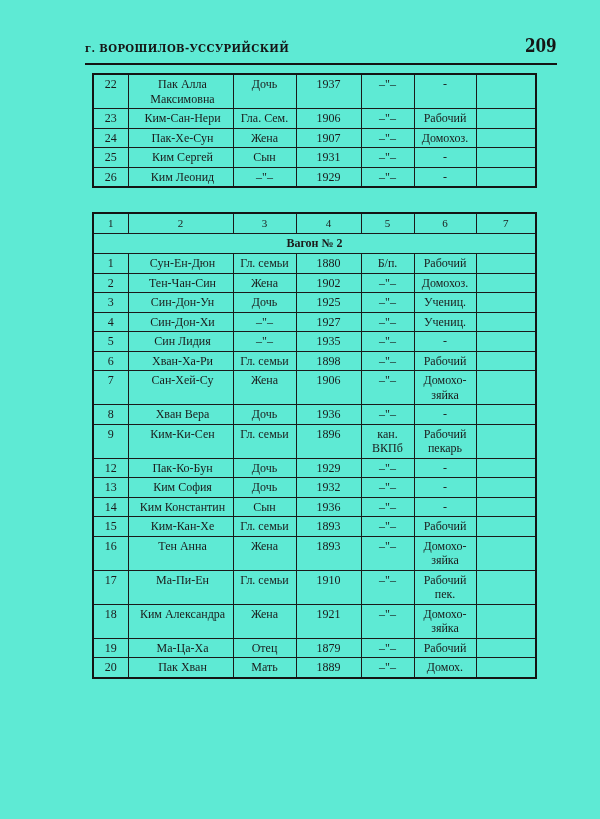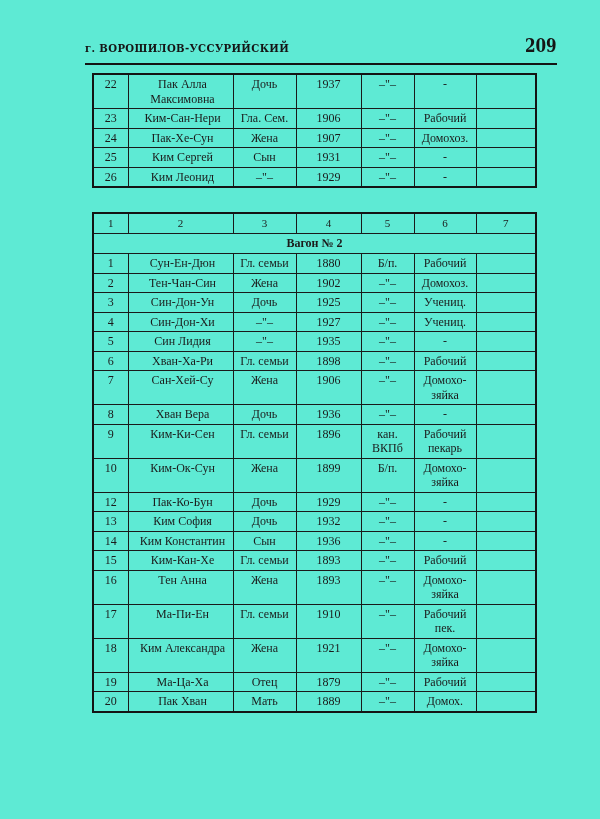--- a/index.html
+++ b/index.html
@@ -271,29 +271,20 @@
         <tr>
           <td>9</td>
           <td class="name">Ким-Ки-Сен</td>
           <td>Гл. семьи</td>
           <td>1896</td>
           <td>кан. ВКПб</td>
           <td>Рабочий пекарь</td>
           <td></td>
         </tr>
 
-        <tr>
-          <td>10</td>
-          <td class="name">Ким-Ок-Сун</td>
-          <td>Жена</td>
-          <td>1899</td>
-          <td>Б/п.</td>
-          <td>Домохо-зяйка</td>
-          <td></td>
-        </tr>
 
 
         <tr>
           <td>12</td>
           <td class="name">Пак-Ко-Бун</td>
           <td>Дочь</td>
           <td>1929</td>
           <td>–"–</td>
           <td>-</td>
           <td></td>

